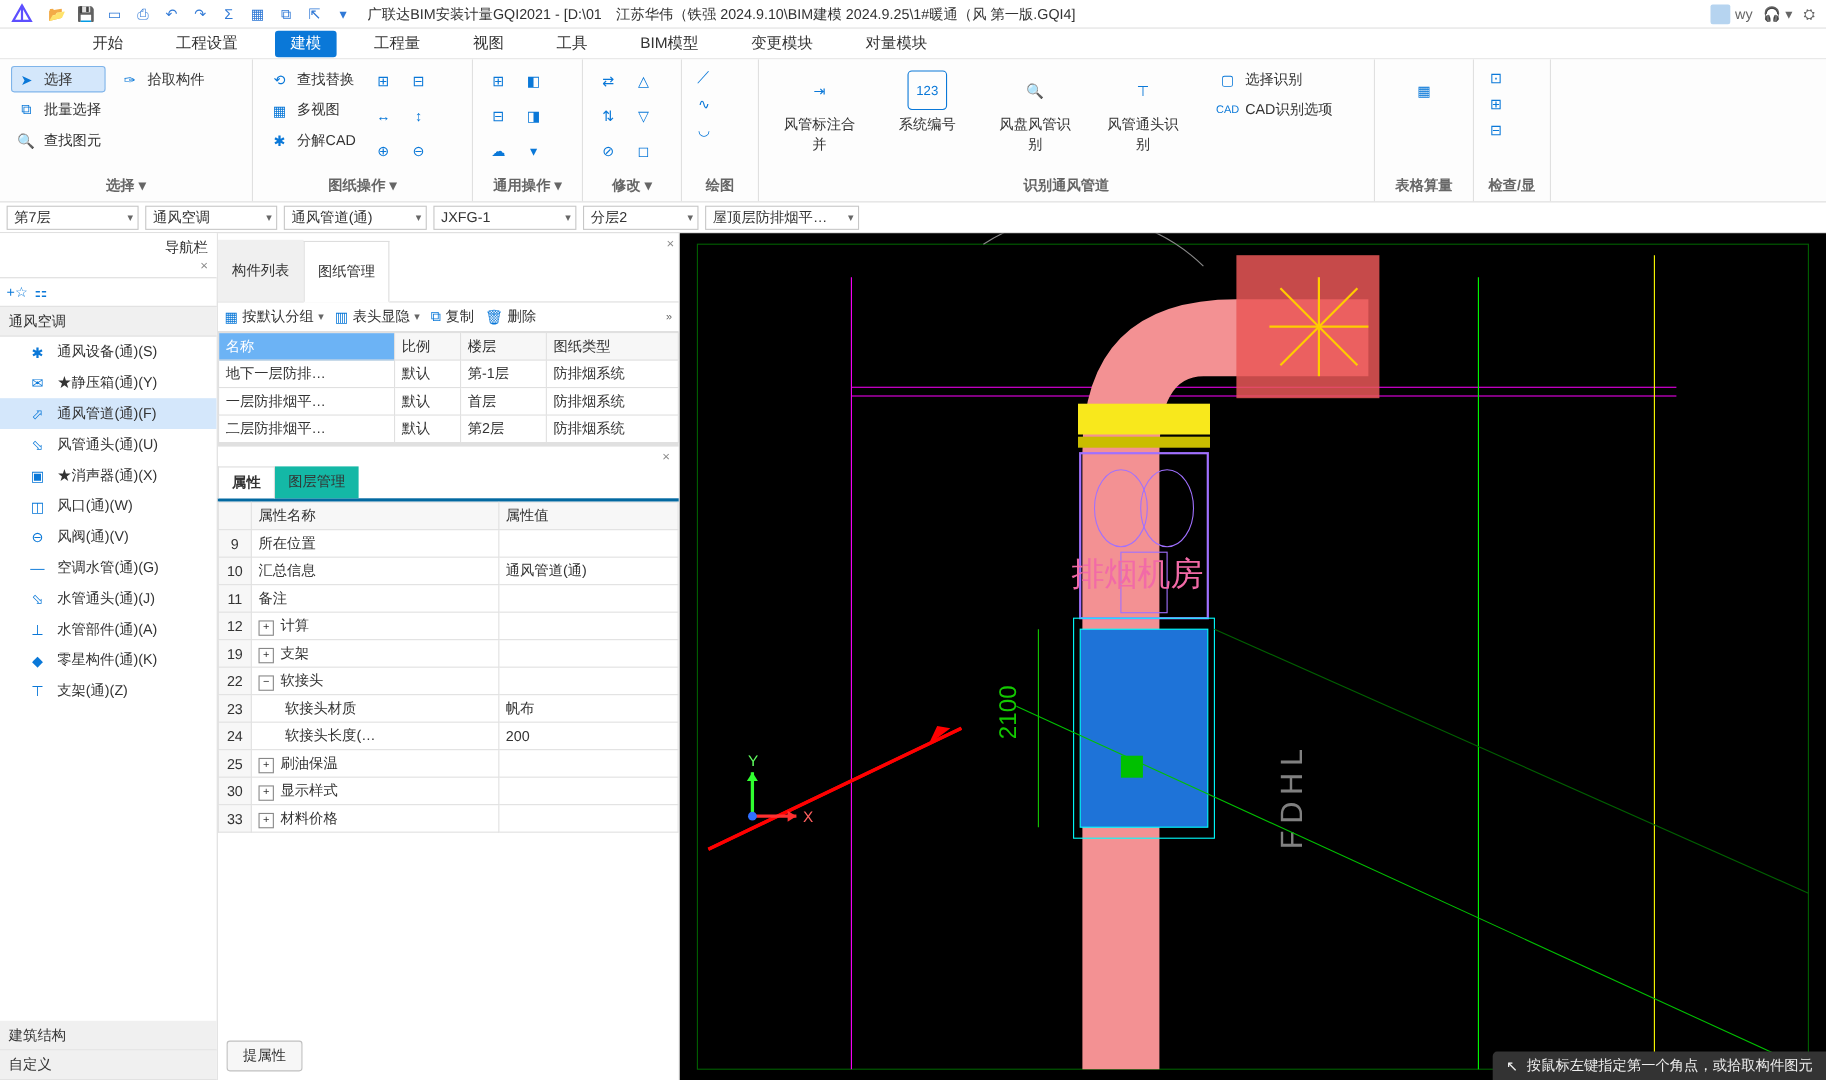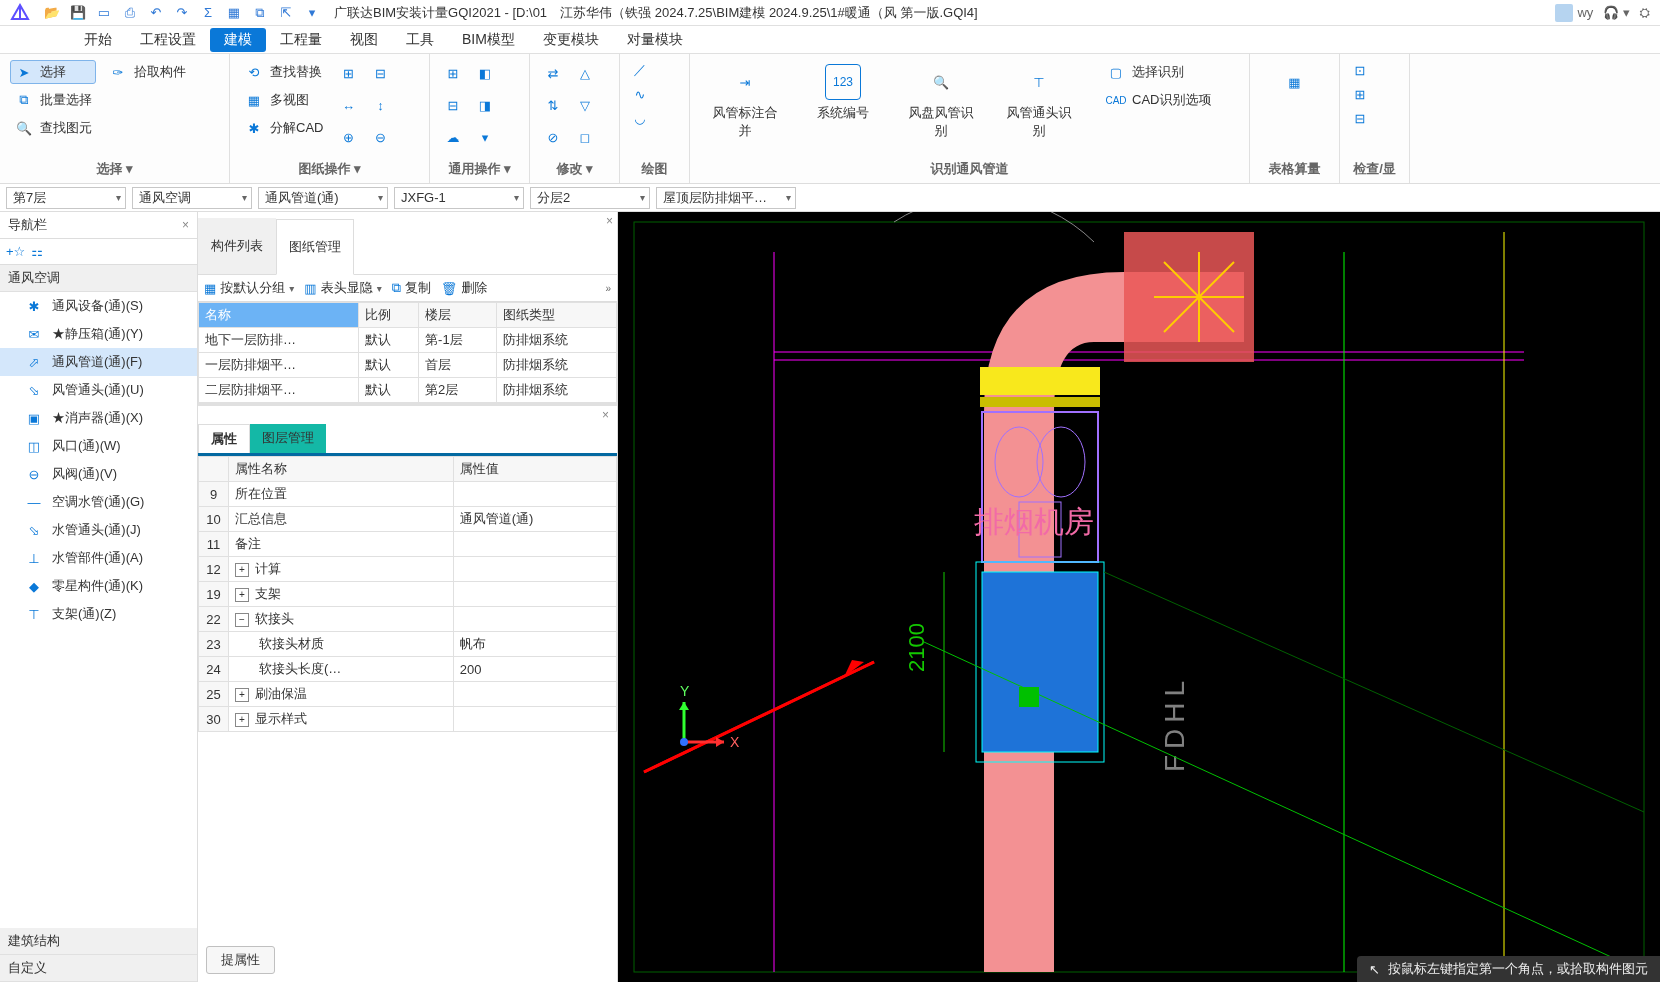--- a/index.html
+++ b/index.html
@@ -9,21 +9,21 @@
 .titlebar { height: 26px; display: flex; align-items: center; padding: 0 4px; background: #fff; border-bottom: 1px solid #e0e0e0; }
 .titlebar .logo { width: 32px; height: 24px; display: flex; align-items: center; justify-content: center; }
 .titlebar .qat { display: flex; gap: 6px; margin-left: 6px; }
 .titlebar .qat-btn { width: 20px; height: 20px; display: flex; align-items: center; justify-content: center; cursor: pointer; color: #3079d6; }
 .titlebar .title { margin-left: 12px; font-size: 13px; color: #333; }
 .titlebar .right { margin-left: auto; display: flex; align-items: center; gap: 10px; padding-right: 6px; }
 .titlebar .user { display:flex; align-items:center; gap:4px; color:#666; }
 .titlebar .user-avatar { width:18px; height:18px; background:#b6d4f0; border-radius:2px; }
 
 
-.menubar { height: 28px; display: flex; align-items: center; padding: 0 70px; border-bottom: 1px solid #e0e0e0; gap: 0; }
+.menubar { height: 28px; display: flex; align-items: center; padding: 0 70px; border-bottom: 1px solid #e0e0e0; gap: 20px; }
 .menubar .tab { padding: 3px 14px; cursor: pointer; border-radius: 3px; font-size:14px; }
 .menubar .tab.active { background: #0a78d8; color: #fff; }
 
 
 .ribbon { height: 130px; display: flex; border-bottom: 1px solid #ddd; background: #fdfdfd; }
 .ribbon .group { border-right: 1px solid #e0e0e0; padding: 6px 10px 2px; display: flex; flex-direction: column; justify-content: space-between; }
 .ribbon .group-body { display: flex; gap: 8px; flex:1; }
 .ribbon .group-label { text-align: center; color: #666; font-size: 13px; padding: 3px 0; display:flex; justify-content:center; align-items:center; gap:4px;font-weight:bold; }
 .ribbon .vcol { display: flex; flex-direction: column; gap: 4px; }
 .ribbon .rbtn { display: flex; align-items: center; gap: 6px; padding: 2px 4px; cursor: pointer; }
@@ -35,21 +35,21 @@
 .ribbon .smallgrid .cell { display:flex; align-items:center; justify-content:center; color:#0a78d8; cursor:pointer; }
 
 
 .filterbar { height: 28px; display: flex; align-items:center; gap: 6px; padding: 0 6px; border-bottom:1px solid #ddd; }
 .filterbar .sel { height:22px; border:1px solid #c7c7c7; padding:0 18px 0 6px; display:flex; align-items:center; background:#fff; cursor:pointer; position:relative; }
 .filterbar .sel::after { content:"▾"; position:absolute; right:4px; color:#666; font-size:10px; }
 
 
 .main { display:flex; height: calc(982px - 26px - 28px - 130px - 28px); }
 .sidebar { width: 198px; border-right:1px solid #ddd; display:flex; flex-direction:column; }
-.sidebar .header { background:#fff; padding:4px 8px; border-bottom:1px solid #ddd; display:flex; align-items:center; justify-content:space-between; }
+.sidebar .header { background:#fff; padding:4px 8px; border-bottom:1px solid #ddd; display:flex; align-items:flex-end; justify-content:space-between;flex-direction:column; }
 .sidebar .toolbar { height:26px; border-bottom:1px solid #ddd; display:flex; align-items:center; gap:6px; padding:0 6px; }
 .sidebar .cat-head { background:#f0f0f0; padding:4px 8px; border-bottom:1px solid #e0e0e0; color:#333; }
 .sidebar .tree { flex:1; overflow:auto; }
 .sidebar .tree-item { display:flex; align-items:center; gap:8px; padding:4px 8px 4px 24px; cursor:pointer; }
 .sidebar .tree-item.selected { background:#d4e7fb; }
 .sidebar .tree-icon { width:20px; height:20px; color:#0a78d8; display:flex; align-items:center; justify-content:center; }
 
 .midcol { width: 420px; border-right:1px solid #ddd; display:flex; flex-direction:column; position:relative; }
 .midcol .tabbar { display:flex; border-bottom:1px solid #ddd; padding-top:6px; }
 .midcol .tabbar .ptab { padding:18px 12px; cursor:pointer; border:1px solid transparent; background:#f0f0f0; }
@@ -92,21 +92,21 @@
     <span class="qat-btn">▭</span>
     <span class="qat-btn">⎙</span>
     <span class="qat-btn">↶</span>
     <span class="qat-btn">↷</span>
     <span class="qat-btn">Σ</span>
     <span class="qat-btn">▦</span>
     <span class="qat-btn">⧉</span>
     <span class="qat-btn">⇱</span>
     <span class="qat-btn">▾</span>
   </div>
-  <span class="title">广联达BIM安装计量GQI2021 - [D:\01　江苏华伟（铁强 2024.7.25\BIM建模 2024.9.25\1#暖通（风 第一版.GQI4]</span>
+  <span class="title">广联达BIM安装计量GQI2021 - [D:\01　江苏华伟（铁强 2024.9.10\BIM建模 2024.9.25\1#暖通（风 第一版.GQI4]</span>
   <div class="right">
     <div class="user">
       <span class="user-avatar"></span>
       <span>wy</span>
     </div>
     <span style="color:#666">🎧 ▾</span>
     <span style="color:#666">⛭</span>
   </div>
 </div>
 
@@ -276,21 +276,21 @@
     </div>
   <div class="sel" style="width:120px">
       <span>通风空调</span>
     </div>
   <div class="sel" style="width:130px">
       <span>通风管道(通)</span>
     </div>
   <div class="sel" style="width:130px">
       <span>JXFG-1</span>
     </div>
-  <div class="sel" style="width:120px">
+  <div class="sel" style="width:105px">
       <span>分层2</span>
     </div>
   <div class="sel" style="width:140px">
       <span>屋顶层防排烟平…</span>
     </div>
 </div>
 
 <div class="main">
 
   <div class="sidebar">
@@ -475,20 +475,25 @@
             <tr>
               <td style="text-align: center; background: rgb(247, 247, 247); margin-top: 24px;">25</td>
               <td><span class="row-exp">+</span>刷油保温</td>
               <td></td>
             </tr>
             <tr>
               <td style="text-align: center; background: rgb(247, 247, 247);">30</td>
               <td><span class="row-exp">+</span>显示样式</td>
               <td></td>
             </tr>
+            <tr>
+              <td style="text-align: center; background: rgb(247, 247, 247);">33</td>
+              <td><span class="row-exp">+</span>材料价格</td>
+              <td></td>
+            </tr>
           </tbody>
       </table>
     </div>
     <div class="footer-btn">提属性</div>
   </div>
 
   <div class="canvas">
     <svg viewBox="0 0 1030 770">
 
       <rect x="10" y="10" width="1010" height="750" fill="none" stroke="#006000" stroke-width="1"></rect>

